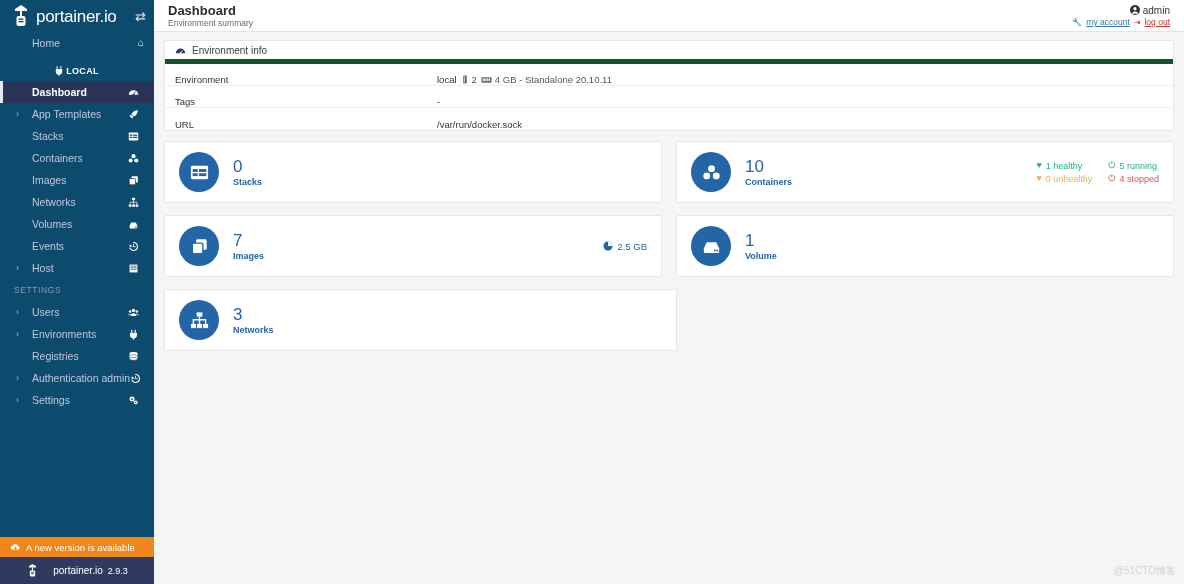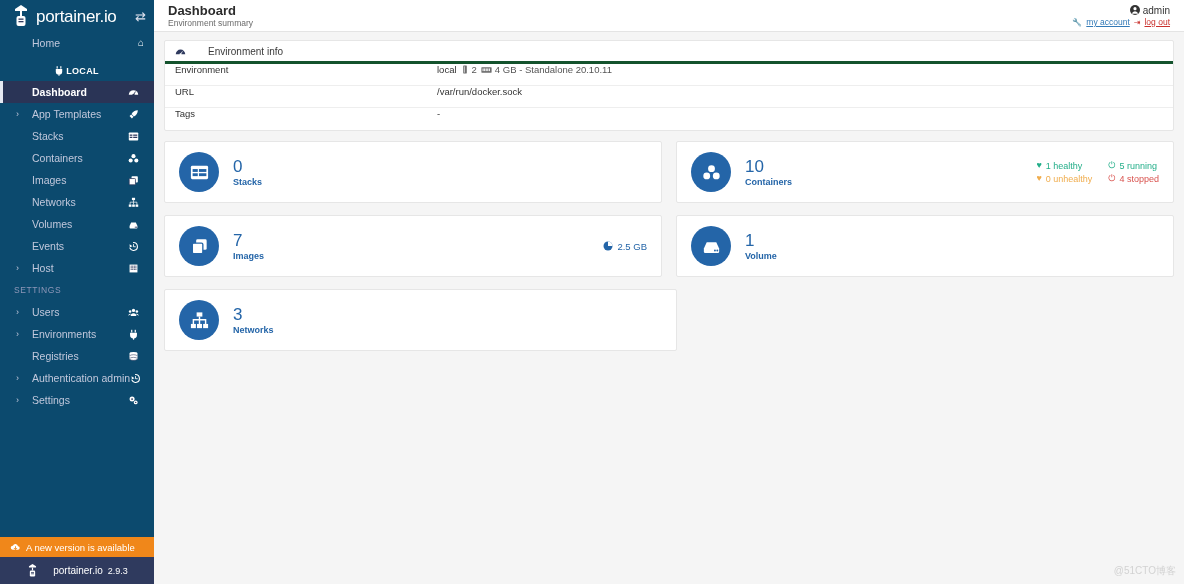--- a/index.html
+++ b/index.html
@@ -102,27 +102,27 @@
   .ico-wrench { color: #f0871a; font-size: 8px; }
   .ico-signout { color: #c9302c; font-size: 8px; }
 
   .content { padding: 8px 10px 0 10px; }
 
   .panel {
     background: #ffffff; border: 1px solid #e6e6e6;
     border-radius: 2px;
   }
   .panel-head {
-    height: 23px; display: flex; align-items: center; gap: 22px;
-    padding-left: 10px; border-bottom: 3px solid #14532d;
+    height: 23px; display: flex; align-items: center; gap: 6px;
+    padding-left: 10px; border-bottom: 5px solid #14532d;
     font-size: 10px; color: #3a3a3a;
   }
   .panel-head .ph-icon { color: #2f3a5e; font-size: 10px; line-height: 1; }
   .info-row {
-    height: 22px; display: flex; align-items: flex-start;
+    height: 22px; display: flex; align-items: flex-end;
     border-bottom: 1px solid #eeeeee; font-size: 9.5px; color: #333333;
   }
   .info-row:last-child { border-bottom: none; }
   .info-key { width: 272px; padding-left: 10px; }
   .info-val { display: flex; align-items: center; gap: 4px; }
   .info-val .chip { display: inline-flex; align-items: center; gap: 3px; color: #555555; }
   .mini-icon { font-size: 9px; color: #6d6d6d; line-height: 1; }
 
   .cards { margin-top: 10px; }
   .card-row { display: flex; gap: 14px; margin-bottom: 12px; }
@@ -485,27 +485,27 @@
                     <rect x="10" y="3" width="1.3" height="3.4"></rect>
                   </g>
                 </svg>
               </span>
               <span>4 GB - Standalone 20.10.11</span>
             </span>
           </div>
         </div>
 
         <div class="info-row">
+          <div class="info-key">Tags</div>
+          <div class="info-val">-</div>
+        </div>
+
+        <div class="info-row">
           <div class="info-key">URL</div>
           <div class="info-val">/var/run/docker.sock</div>
-        </div>
-
-        <div class="info-row">
-          <div class="info-key">Tags</div>
-          <div class="info-val">-</div>
         </div>
       </div>
 
       <div class="cards">
 
         <div class="card-row">
           <div class="card">
             <div class="card-disc">
               <svg viewBox="0 0 22 22" width="21" height="21">
                 <rect x="2" y="4" width="18" height="14" rx="1.4" fill="#ffffff"></rect>

